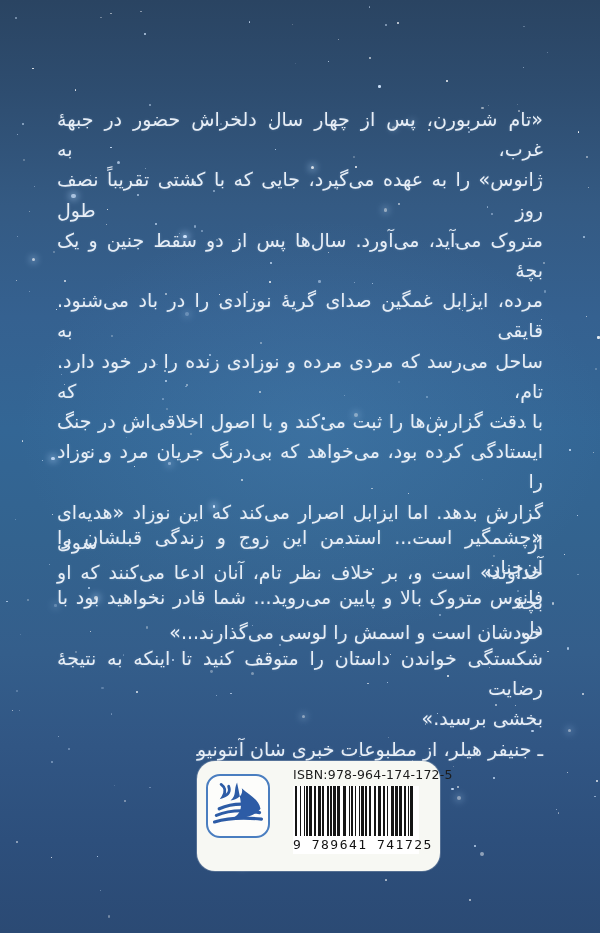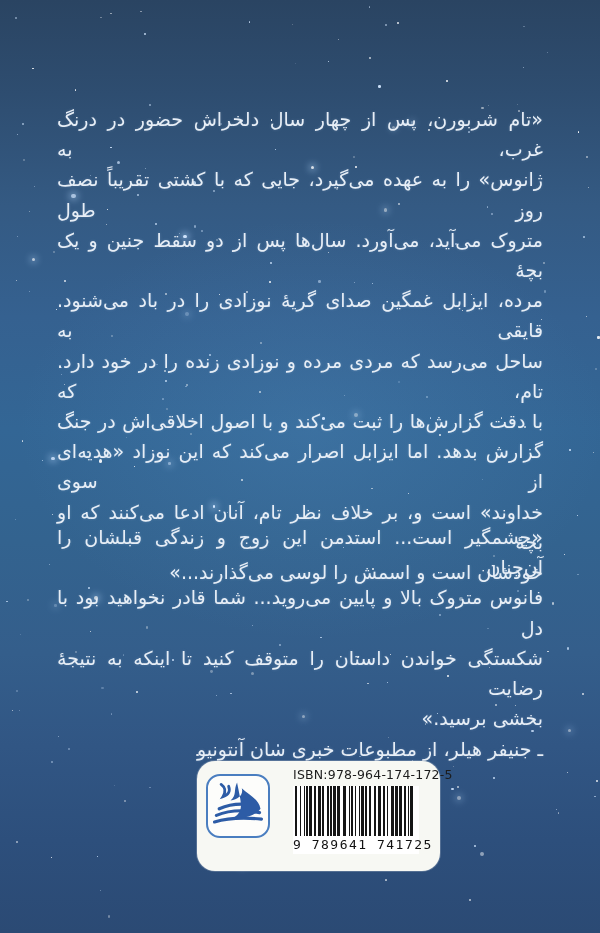--- a/index.html
+++ b/index.html
@@ -293,26 +293,27 @@
       <span class="star" style="height: 1.3px; width: 1.3px; left: 320.3px; top: 636.8px; opacity: 0.81; background: rgb(211, 231, 255);"></span>
       <span class="star" style="height: 2.4px; width: 2.4px; left: 163.8px; top: 369.7px; opacity: 0.67;"></span>
       <span class="star" style="height: 3.1px; width: 3.1px; left: 278.1px; top: 801.9px; opacity: 0.88;"></span>
       <span class="star" style="height: 1.6px; width: 1.6px; left: 124.1px; top: 800.1px; opacity: 0.43;"></span>
       <span class="star" style="height: 2.2px; width: 2.2px; left: 597.4px; top: 336.4px; opacity: 0.86;"></span>
       <span class="star" style="height: 2px; width: 2px; left: 154.6px; top: 223px; opacity: 0.82; background: rgb(211, 231, 255);"></span>
       <span class="star" style="height: 1.5px; width: 1.5px; left: 60.9px; top: 373.5px; opacity: 0.5; background: rgb(211, 231, 255);"></span>
     </div>
 
   <div class="textblock synopsis" dir="rtl" lang="fa">
-    <div class="tline">«تام شربورن، پس از چهار سال دلخراش حضور در درنگ غرب، به</div>
+    <div class="tline">«تام شربورن، پس از چهار سال دلخراش حضور در جبهۀ غرب، به</div>
     <div class="tline">ژانوس» را به عهده می‌گیرد، جایی که با کشتی تقریباً نصف روز طول</div>
     <div class="tline">متروک می‌آید، می‌آورد. سال‌ها پس از دو سقط جنین و یک بچۀ</div>
     <div class="tline">مرده، ایزابل غمگین صدای گریۀ نوزادی را در باد می‌شنود. قایقی به</div>
     <div class="tline">ساحل می‌رسد که مردی مرده و نوزادی زنده را در خود دارد. تام، که</div>
     <div class="tline">با دقت گزارش‌ها را ثبت می‌کند و با اصول اخلاقی‌اش در جنگ</div>
+    <div class="tline">ایستادگی کرده بود، می‌خواهد که بی‌درنگ جریان مرد و نوزاد را</div>
     <div class="tline">گزارش بدهد. اما ایزابل اصرار می‌کند که این نوزاد «هدیه‌ای از سوی</div>
     <div class="tline">خداوند» است و، بر خلاف نظر تام، آنان ادعا می‌کنند که او بچۀ</div>
     <div class="tline end">خودشان است و اسمش را لوسی می‌گذارند...»</div>
   </div>
 
   <div class="textblock review" dir="rtl" lang="fa">
     <div class="tline">«چشمگیر است... استدمن این زوج و زندگی قبلشان را آن‌چنان</div>
     <div class="tline">فانوس متروک بالا و پایین می‌روید... شما قادر نخواهید بود با دل</div>
     <div class="tline">شکستگی خواندن داستان را متوقف کنید تا اینکه به نتیجۀ رضایت</div>
     <div class="tline end">بخشی برسید.»</div>

